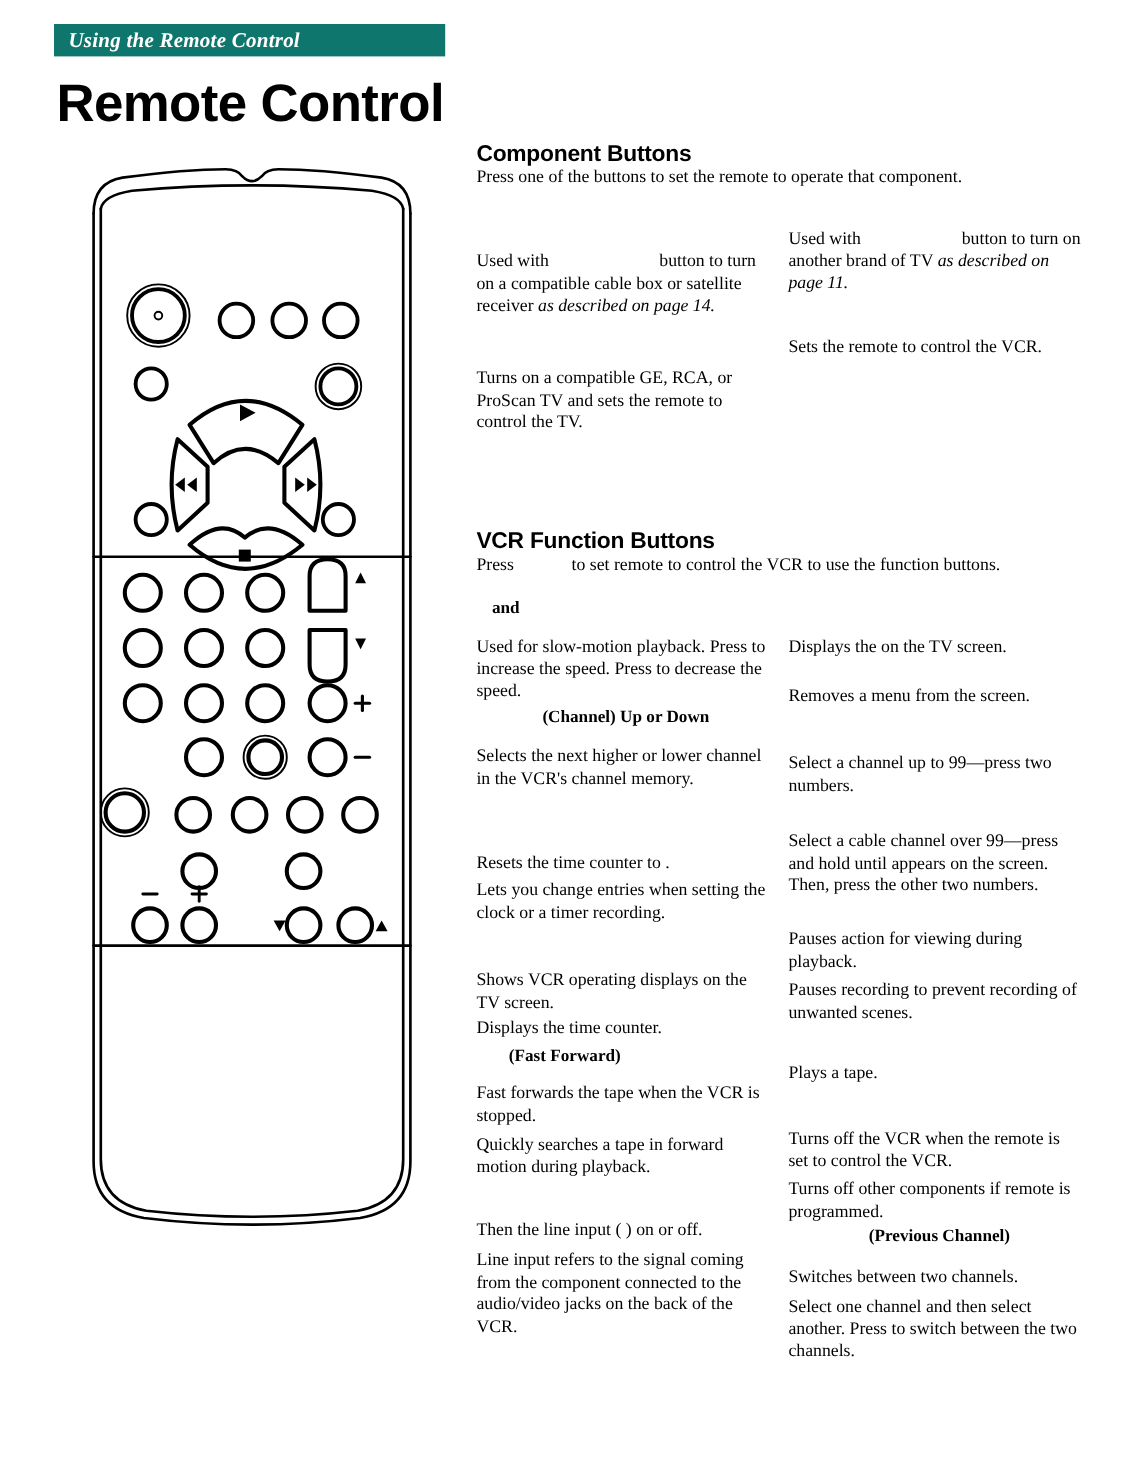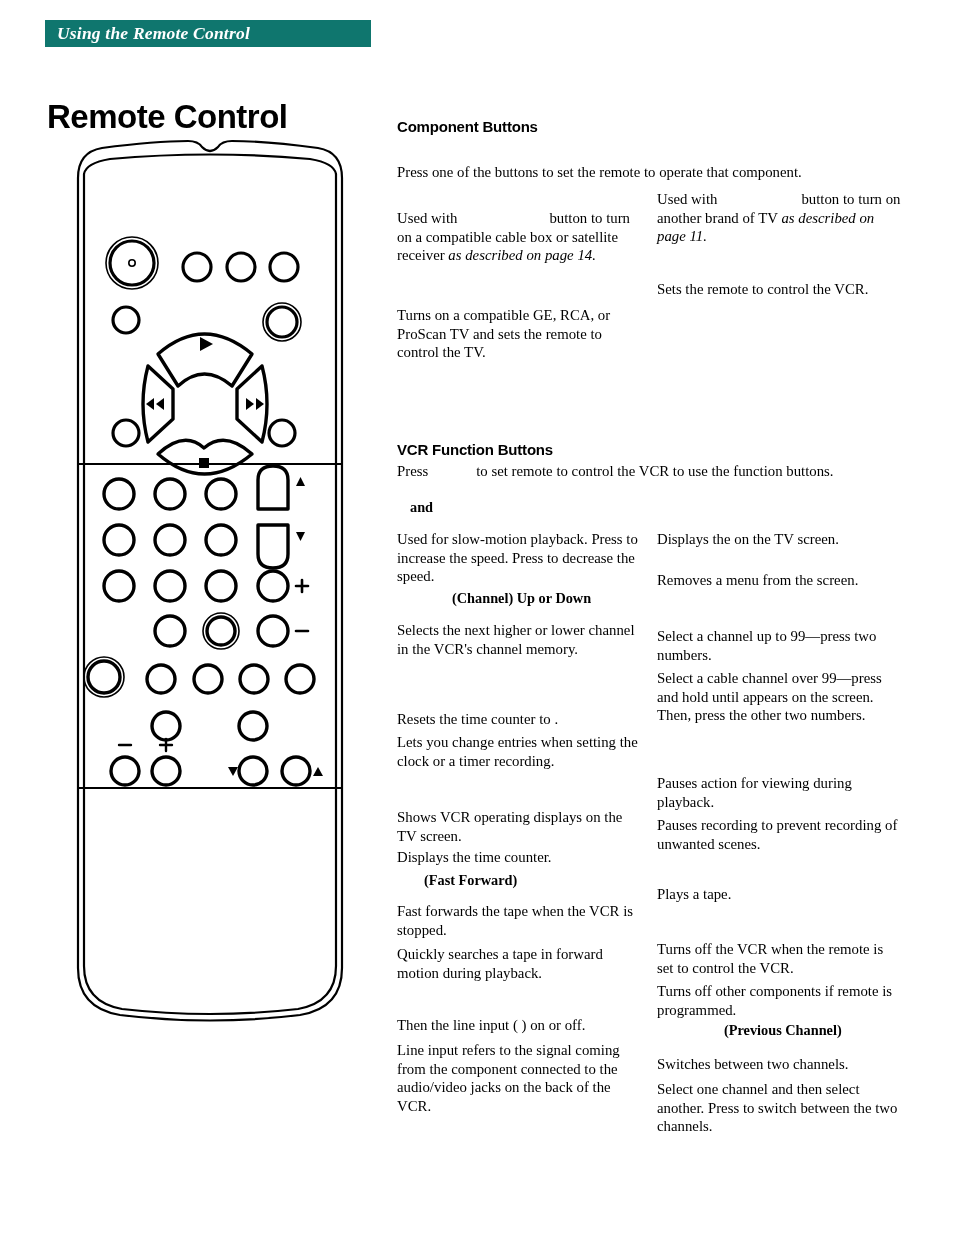--- a/index.html
+++ b/index.html
@@ -38,42 +38,41 @@
     white-space: nowrap;
   }
 
   
   #page-title {
     position: absolute;
     left: 47px;
     top: 62px;
     font-family: "Liberation Sans", sans-serif;
     font-weight: bold;
-    font-size: 33px;
+    font-size: 44px;
     letter-spacing: -0.5px;
     white-space: nowrap;
-    margin-top: 36px;
   }
 
   
   #remote-figure {
     position: absolute;
     left: 60px;
     top: 128px;
     width: 300px;
     height: 900px;
   }
   #remote-figure svg { display: block; }
 
   
   .sec-head {
     position: absolute;
     font-family: "Liberation Sans", sans-serif;
     font-weight: bold;
-    font-size: 15px;
+    font-size: 19px;
     letter-spacing: -0.2px;
     white-space: nowrap;
   }
   .para {
     position: absolute;
     font-family: "Liberation Serif", serif;
     font-size: 14.8px;
     line-height: 18.6px;
     text-align: left;
     margin-top: 12px;
@@ -223,21 +222,21 @@
     <line x1="100" y1="617" x2="112" y2="617"></line>
     <line x1="106" y1="611" x2="106" y2="623"></line>
   </g>
   <polygon points="168,639 178,639 173,648" fill="#000"></polygon>
   <polygon points="253,648 263,648 258,639" fill="#000"></polygon>
 </svg>
 </div>
 
 <div class="sec-head" style="left:397px; top:118px;">Component Buttons</div>
 
-<div class="lead" style="left:397px; top:139px;margin-top:24px;">Press one of the buttons to set the remote to operate that component.</div>
+<div class="lead" style="left:397px; top:139px;">Press one of the buttons to set the remote to operate that component.</div>
 
 <div class="para" style="left:397px; top:197px; width:250px;">
   <span>Used with</span><span class="gap" style="width:92px;"></span><span>button to turn on a compatible cable box or satellite receiver </span><i class="it">as described on page 14.</i>
 </div>
 
 <div class="para" style="left:397px; top:294px; width:250px;">Turns on a compatible GE, RCA, or ProScan TV and sets the remote to control the TV.</div>
 
 <div class="para" style="left:657px; top:178px; width:244px;">
   <span>Used with</span><span class="gap" style="width:84px;"></span><span>button to turn on another brand of TV </span><i class="it">as described on page 11.</i>
 </div>
@@ -275,21 +274,21 @@
 <div class="para" style="left:397px; top:1004px; width:244px;">Then the line input (   ) on or off.</div>
 
 <div class="para" style="left:397px; top:1029px; width:244px;">Line input refers to the signal coming from the component connected to the audio/video jacks on the back of the VCR.</div>
 
 <div class="para" style="left:657px; top:518px; width:244px;">Displays the                              on the TV screen.</div>
 
 <div class="para" style="left:657px; top:559px; width:244px;">Removes a menu from the screen.</div>
 
 <div class="para" style="left:657px; top:615px; width:244px;">Select a channel up to 99—press two numbers.</div>
 
-<div class="para" style="left:657px; top:657px; width:244px;font-family:Liberation Serif, serif;">Select a cable channel over 99—press and hold      until        appears on the screen.  Then, press the other two numbers.</div>
+<div class="para" style="left:657px; top:680px; width:244px;font-family:Liberation Serif, serif;">Select a cable channel over 99—press and hold      until        appears on the screen.  Then, press the other two numbers.</div>
 
 <div class="para" style="left:657px; top:762px; width:244px;">Pauses action for viewing during playback.</div>
 
 <div class="para" style="left:657px; top:804px; width:244px;">Pauses recording to prevent recording of unwanted scenes.</div>
 
 <div class="para" style="left:657px; top:873px; width:244px;">Plays a tape.</div>
 
 <div class="para" style="left:657px; top:928px; width:244px;">Turns off the VCR when the remote is set to control the VCR.</div>
 
 <div class="para" style="left:657px; top:970px; width:244px;">Turns off other components if remote is programmed.</div>

